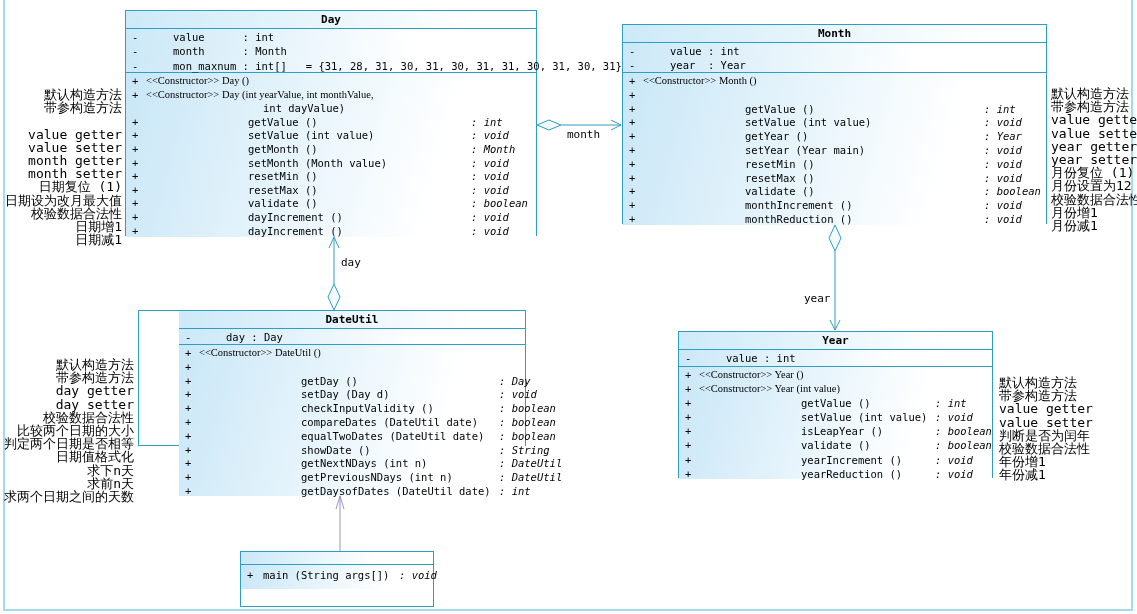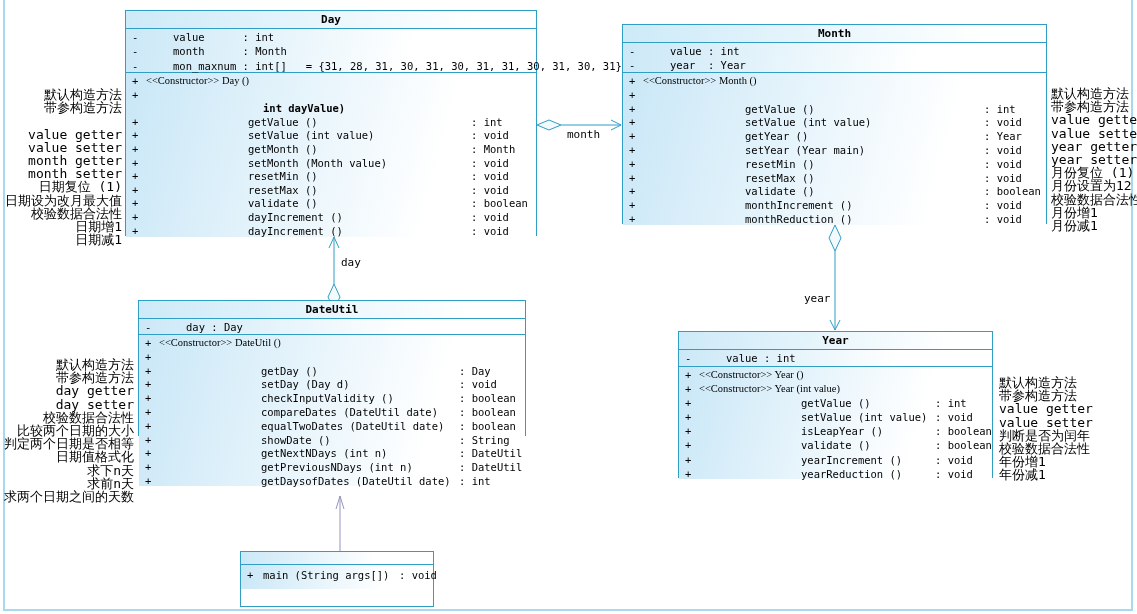--- a/index.html
+++ b/index.html
@@ -31,22 +31,22 @@
     padding-top:2px;box-sizing:border-box;
   }
   .arow{position:relative;height:var(--attrh,14px);}
   .arow .vis{position:absolute;left:6px;top:0;}
   .arow .atext{position:absolute;left:22px;top:0;white-space:pre;margin-left:25px;}
   .mrow{position:relative;height:var(--rowh,13.6px);}
   .mrow.tall{height:calc(var(--rowh,13.6px) * 2);}
   .mrow .vis{position:absolute;left:6px;top:0;}
   .mrow .ctor{position:absolute;left:20px;top:0;white-space:pre;font-family:Liberation Serif, serif;}
   .mrow .mname{position:absolute;left:var(--namecol,122px);top:0;white-space:pre;}
-  .mrow .ret{position:absolute;left:var(--retcol,345px);top:0;white-space:pre;}
-  .mrow .line2{position:absolute;left:137px;top:var(--rowh,13.6px);white-space:pre;font-weight:bold;}
+  .mrow .ret{position:absolute;left:var(--retcol,345px);top:0;white-space:pre;font-style:italic;}
+  .mrow .line2{position:absolute;left:137px;top:var(--rowh,13.6px);white-space:pre;}
   
   .ann{position:absolute;font-size:13px;line-height:13.2px;white-space:nowrap;margin-top:9px;}
   .ann.right-align{text-align:right;}
   .ann-line{height:13.2px;}
   
   .rel-label{position:absolute;font-size:11px;}
   svg.rel-layer{position:absolute;left:0;top:0;}
   svg.rel-layer line, svg.rel-layer polyline{stroke:#2f9dc4;stroke-width:1;fill:none;}
   svg.rel-layer polygon{fill:#f2fafd;stroke:#2f9dc4;stroke-width:1;}
   svg.rel-layer .dep{stroke:#9494c0;}
@@ -100,20 +100,21 @@
         <span class="atext">mon_maxnum : int[]   = {31, 28, 31, 30, 31, 30, 31, 31, 30, 31, 30, 31}</span>
       </div>
     </div>
   <div class="methods" style="height:164px;">
       <div class="mrow">
         <span class="vis">+</span>
         <span class="ctor">&lt;&lt;Constructor&gt;&gt; Day ()</span>
       </div>
       <div class="mrow tall">
         <span class="vis">+</span>
+        <span class="ctor">&lt;&lt;Constructor&gt;&gt; Day (int yearValue, int monthValue,</span>
         <div class="line2">int dayValue)</div>
       </div>
       <div class="mrow">
         <span class="vis">+</span>
         <span class="mname">getValue ()</span>
         <span class="ret">: int</span>
       </div>
       <div class="mrow">
         <span class="vis">+</span>
         <span class="mname">setValue (int value)</span>
@@ -218,21 +219,21 @@
         <span class="ret">: void</span>
       </div>
       <div class="mrow">
         <span class="vis">+</span>
         <span class="mname">monthReduction ()</span>
         <span class="ret">: void</span>
       </div>
     </div>
 </div>
 
-<div class="box" style="left:138px;top:300px;width:388px;height:136px;--namecol:122px;--retcol:320px;--attrh:13px;--rowh:13.8px;">
+<div class="box" style="left:138px;top:310px;width:388px;height:136px;padding-left:40px;--namecol:122px;--retcol:320px;--attrh:13px;--rowh:13.8px;">
   <div class="title">DateUtil</div>
   <div class="attrs" style="height:16px;">
       <div class="arow">
         <span class="vis">-</span>
         <span class="atext">day : Day</span>
       </div>
     </div>
   <div class="methods" style="height:151px;">
       <div class="mrow">
         <span class="vis">+</span>

